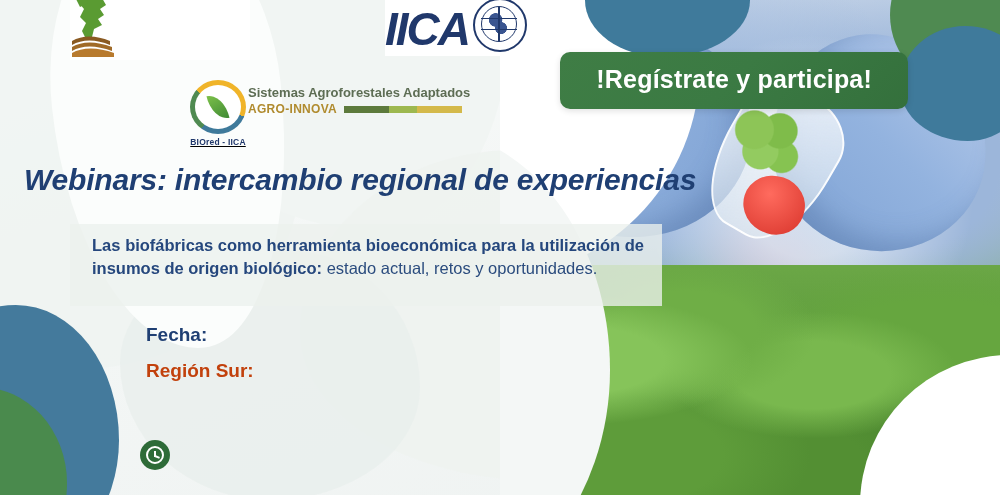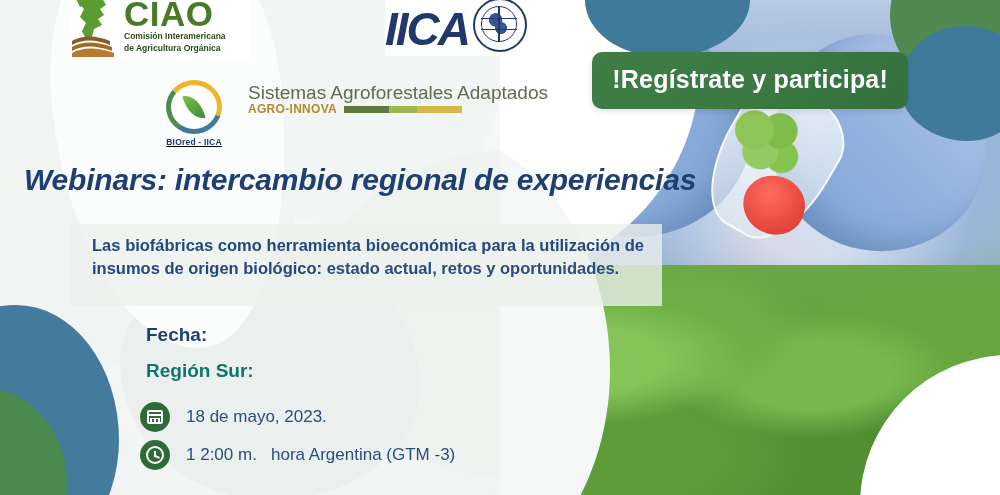--- a/index.html
+++ b/index.html
@@ -263,21 +263,21 @@
   .iica-seal .globe::before,
   .iica-seal .globe::after {
     content: ""; position: absolute; left: -1px; right: -1px;
     border-top: 1px solid #20386b;
   }
   .iica-seal .globe::before { top: 33%; }
   .iica-seal .globe::after  { top: 64%; }
 
   .logo-biored {
     position: absolute;
-    left: 144px; top: 80px;
+    left: 168px; top: 80px;
     width: 100px; height: 58px;
     z-index: 7;
     text-align: center;
     text-decoration: underline;
   }
   .biored-ring {
     width: 46px; height: 44px; margin: 0 auto;
     border-radius: 50%;
     border: 5px solid transparent;
     background:
@@ -297,40 +297,40 @@
     font-size: 8.5px; font-weight: bold; color: #20386b;
     margin-top: 3px; letter-spacing: .2px;
   }
 
   .logo-agro {
     position: absolute;
     left: 248px; top: 85px;
     z-index: 7;
   }
   .agro-l1 {
-    font-size: 19px; font-weight: normal; color: #5d6d54; line-height: 15px;
+    font-size: 13px; font-weight: bold; color: #5d6d54; line-height: 15px;
   }
   .agro-l2 {
     font-size: 13px; color: #5d6d54; line-height: 15px;
   }
   .agro-row { display: flex; align-items: center; margin-top: 2px; }
   .agro-l3 {
     font-size: 12px; font-weight: bold; color: #b08b2e;
     letter-spacing: .3px;
   }
   .agro-bar {
     width: 118px; height: 7px; margin-left: 7px;
     background: linear-gradient(90deg, #5d7a3c 0 38%, #9db84f 38% 62%, #d4b94a 62% 100%);
   }
 
   
   .btn-register {
     position: absolute;
     right: 92px; top: 52px;
-    padding: 13px 20px 15px;
+    padding: 13px 36px 15px;
     background: linear-gradient(135deg, #3f7d45 0%, #3b7a43 50%, #34703c 100%);
     border-radius: 10px;
     color: #ffffff;
     font-size: 25px; font-weight: bold;
     letter-spacing: .2px;
     z-index: 8;
     box-shadow: 0 2px 6px rgba(0,0,0,.12);
     cursor: pointer;
   }
 
@@ -355,32 +355,32 @@
     position: absolute;
     left: 92px; top: 234px;
     width: 552px;
     font-size: 16.5px;
     line-height: 23px;
     color: #25477d;
     text-align: justify;
     z-index: 8;
   }
   .subtitle-text b { font-weight: bold; margin-top: 28px; }
-  .subtitle-text .reg { font-weight: bold; color: #2b4c7e; margin-top: 32px; }
+  .subtitle-text .reg { font-weight: normal; color: #2b4c7e; margin-top: 32px; }
 
   .label-fecha {
     position: absolute;
     left: 146px; top: 324px;
     font-size: 19px; font-weight: bold; color: #1f3f73;
     z-index: 7;
   }
   .label-region {
     position: absolute;
     left: 146px; top: 360px;
-    font-size: 19px; font-weight: bold; color: #0f766e;
+    font-size: 19px; font-weight: bold; color: #c2410c;
     z-index: 7;
   }
 
   .info-row {
     position: absolute;
     left: 140px;
     display: flex; align-items: center;
     z-index: 7;
   }
   .info-row.date { top: 402px; }
@@ -473,25 +473,20 @@
   <div class="logo-ciao">
     <div class="ciao-map">
       <svg width="52" height="62" viewBox="0 0 52 62" aria-hidden="true">
         <path d="M20 1 L32 3 L36 10 L30 14 L34 20 L28 24 L32 30 L24 34 L22 42 L16 44 L12 36 L16 28 L10 22 L14 14 L9 8 Z" fill="#5a9b32"></path>
         <path d="M6 4 L16 2 L18 8 L10 12 Z" fill="#5a9b32"></path>
         <path d="M2 46 C12 40, 26 40, 40 46 L40 50 C26 44, 12 44, 2 50 Z" fill="#8a5a22"></path>
         <path d="M2 52 C12 46, 26 46, 42 52 L42 56 C26 50, 12 50, 2 56 Z" fill="#a06a28"></path>
         <path d="M2 58 C12 52, 28 52, 44 58 L44 62 L2 62 Z" fill="#b87a2e"></path>
       </svg>
     </div>
-    <div class="ciao-text">
-      <div class="ciao-word">CIAO</div>
-      <div class="ciao-sub">Comisión Interamericana</div>
-      <div class="ciao-sub">de Agricultura Orgánica</div>
-    </div>
   </div>
 
   <div class="logo-iica">
     <div class="iica-word">IICA</div>
     <div class="iica-seal">
       <div class="globe"></div>
     </div>
   </div>
 
   <div class="logo-biored">
@@ -514,27 +509,20 @@
   <div class="title">Webinars: intercambio regional de experiencias</div>
 
   <div class="subtitle-panel"></div>
   <div class="subtitle-text">
     <b>Las biofábricas como herramienta bioeconómica para la utilización de insumos de origen biológico:</b><span class="reg"> estado actual, retos y oportunidades.</span>
   </div>
 
   <div class="label-fecha">Fecha:</div>
   <div class="label-region">Región Sur:</div>
 
-  <div class="info-row date">
-    <div class="circ-icon">
-      <div class="cal-glyph"></div>
-    </div>
-    <div class="info-text">18 de mayo, 2023.</div>
-  </div>
 
   <div class="info-row time">
     <div class="circ-icon">
       <div class="clock-glyph"></div>
     </div>
-    <div class="info-text">1 2:00 m.   hora Argentina (GTM -3)</div>
   </div>
 
 </div>
 
 </body></html>

